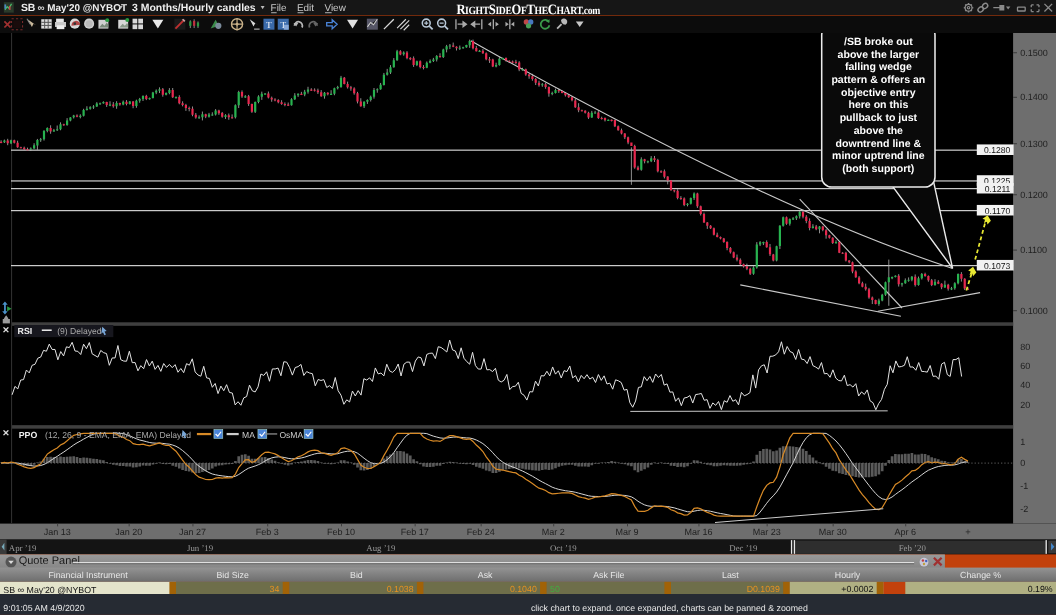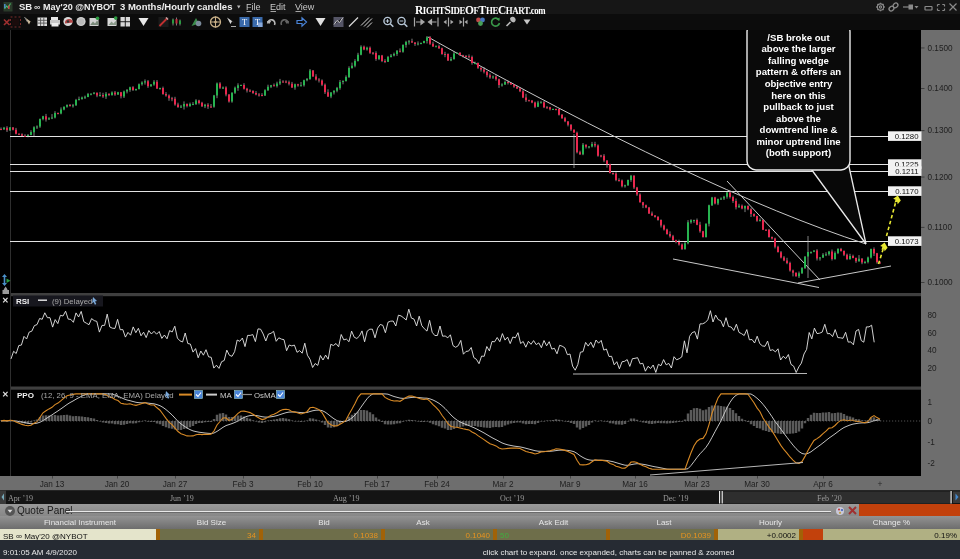--- a/index.html
+++ b/index.html
@@ -11,21 +11,21 @@
 .wm .b { font-size:13px; } .wm .s { font-size:10px; }
 .qphdr { position:absolute; left:0; top:504px; width:859px; height:14px;
   background:linear-gradient(#9a9a9a,#848484); }
 .qphdr .lbl { position:absolute; left:17px; top:1px; font-size:10px; color:#1a1a1a; }
 .qphdr .line { position:absolute; left:66px; right:28px; top:7px; height:2px;
   border-top:1px solid #e8e8e8; border-bottom:1px solid #6a6a6a; }
 .thead { position:absolute; left:0; top:516px; width:960px; height:13px;
   background:linear-gradient(#939393,#6d6d6d); font-size:8px; color:#e6e6e6; }
 .thead span { position:absolute; top:2px; }
 .trow { position:absolute; left:0; top:529px; width:960px; height:11px; font-size:8px; }
-.trow .c { position:absolute; top:0; height:11px; padding:1.5px 3px 0 3px; border-right:4px solid #a16207; }
+.trow .c { position:absolute; top:0; height:11px; padding:1.5px 3px 0 3px; border-right:6px solid #a16207; }
 .status { position:absolute; left:0; top:540px; width:960px; height:19px; background:#262b33;
   color:#e8e8e8; font-size:8px; }
 </style></head><body>
 <div id="app">
 <svg width="960" height="14" viewBox="0 0 960 14" style="position:absolute;left:0;top:0">
       <rect x="0" y="0" width="960" height="14" fill="#161616"></rect>
 <rect x="3.5" y="2" width="9" height="9.5" fill="#2a3a2a"></rect>
 <path d="M4.5 9l2-3l1.5 1.5l2.5-4" stroke="#4ac06a" stroke-width="1.1" fill="none"></path>
 <rect x="4" y="4" width="1.6" height="4" fill="#4a8ac0"></rect>
       <rect x="8" y="5.5" width="1.6" height="3.5" fill="#c04a4a"></rect>
@@ -365,22 +365,22 @@
         <circle cx="4" cy="5.5" r="1.1" fill="#c04040"></circle>
         <circle cx="7" cy="6" r="1.1" fill="#4060c0"></circle>
         <circle cx="5" cy="8.8" r="1.1" fill="#c0a040"></circle>
         <path d="M14 3l7 7M21 3l-7 7" stroke="#a03030" stroke-width="2"></path>
       </svg>
 </div>
 <div class="thead">
   <span style="left:0;width:160px;text-align:center">Financial Instrument</span>
   <span style="left:160px;width:103px;text-align:center">Bid Size</span>
   <span style="left:263px;width:122px;text-align:center">Bid</span>
-  <span style="left:367px;width:112px;text-align:center">Ask</span>
-  <span style="left:497px;width:113px;text-align:center">Ask Edit</span>
+  <span style="left:385px;width:112px;text-align:center">Ask</span>
+  <span style="left:497px;width:113px;text-align:center">Ask File</span>
   <span style="left:610px;width:108px;text-align:center">Last</span>
   <span style="left:718px;width:105px;text-align:center">Hourly</span>
   <span style="left:823px;width:137px;text-align:center">Change %</span>
 </div>
 <div class="trow">
   <div class="c" style="left:0;width:160px;background:#e4e4cb;color:#111">SB <span style="font-size:8.5px">∞</span> May'20 @NYBOT</div>
   <div class="c" style="left:160px;width:103px;background:#6e6e4a;color:#e8931f;text-align:right">34</div>
   <div class="c" style="left:263px;width:122px;background:#6e6e4a;color:#e8931f;text-align:right">0.1038</div>
   <div class="c" style="left:385px;width:112px;background:#6e6e4a;color:#e8931f;text-align:right">0.1040</div>
   <div class="c" style="left:497px;width:113px;background:#6e6e4a;color:#3fae3f;text-align:left">50</div>

